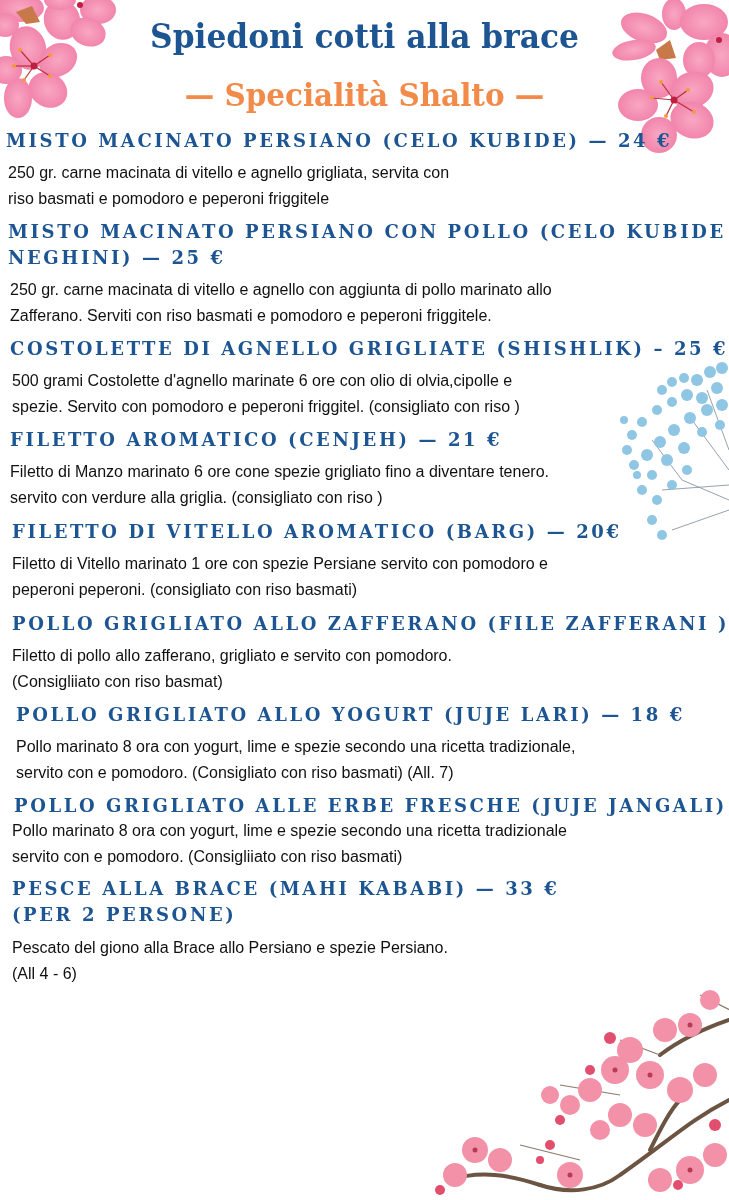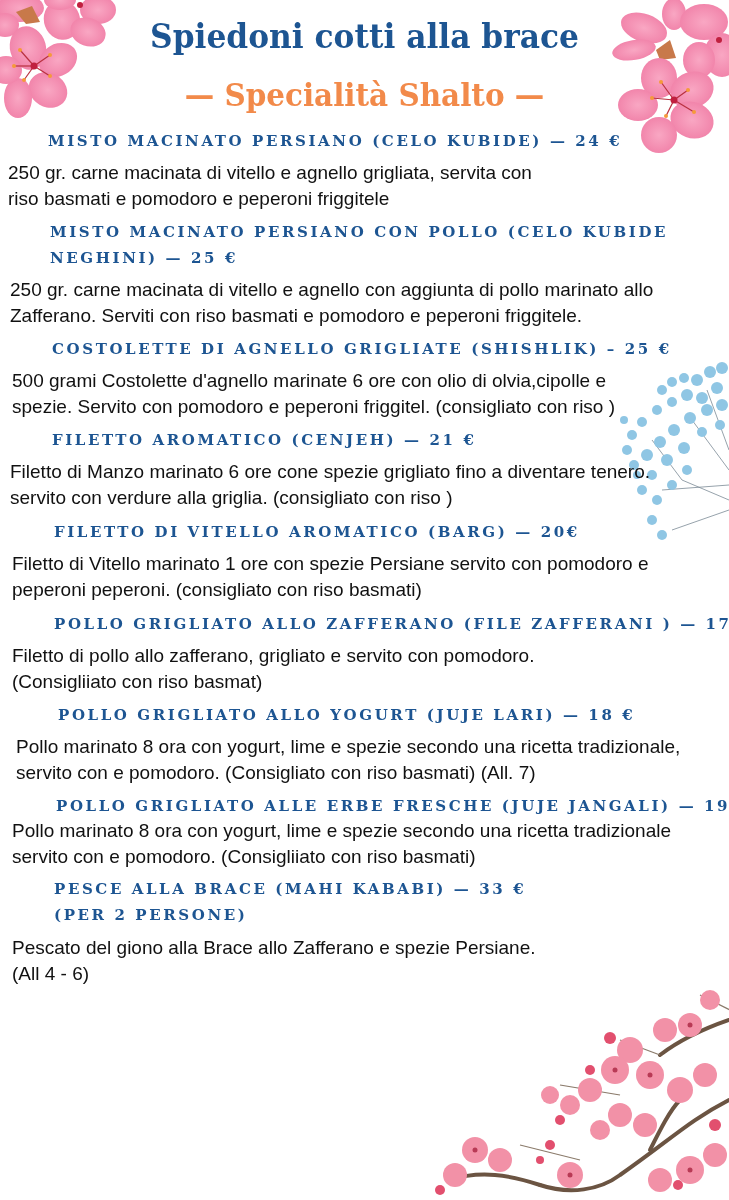--- a/index.html
+++ b/index.html
@@ -16,27 +16,27 @@
     top: 16px; font-size: 34px; color: #1d5592; letter-spacing: 0px;
     transform: scaleX(0.92);
   }
   .title-sub {
     top: 76px; font-size: 32px; color: #f28a4a;
     transform: scaleX(0.92);
   }
   .item-name {
     position: absolute;
     font-family: "DejaVu Serif", serif; font-weight: bold;
-    color: #1d5592; font-size: 15px; letter-spacing: 2.6px;
-    text-transform: uppercase; line-height: 26px; white-space: nowrap; margin-left: 42px;
+    color: #1d5592; font-size: 18px; letter-spacing: 2.6px;
+    text-transform: uppercase; line-height: 26px; white-space: nowrap;
   }
   .item-desc {
     position: absolute;
     font-family: "Liberation Sans", sans-serif;
-    color: #111111; font-size: 19px; line-height: 26px;
+    color: #111111; font-size: 16px; line-height: 26px;
     white-space: nowrap;
   }
 </style>
 </head>
 <body>
 
 <svg class="deco" style="left:0;top:0" width="125" height="120" viewBox="0 0 125 120">
   <defs>
     <radialGradient id="pk" cx="50%" cy="50%" r="60%">
       <stop offset="0%" stop-color="#f9a7c3"></stop>
@@ -265,16 +265,16 @@
 
   <div>
     <div class="item-name" style="left:14px;top:793px">POLLO GRIGLIATO ALLE ERBE FRESCHE (JUJE JANGALI) — 19 €</div>
     <div class="item-desc" style="left:12px;top:818px">Pollo marinato 8 ora con yogurt, lime e spezie secondo una ricetta tradizionale</div>
     <div class="item-desc" style="left:12px;top:844px">servito con e pomodoro. (Consigliiato con riso basmati)</div>
   </div>
 
   <div>
     <div class="item-name" style="left:12px;top:876px">PESCE ALLA BRACE (MAHI KABABI) — 33 €</div>
     <div class="item-name" style="left:12px;top:902px">(PER 2 PERSONE)</div>
-    <div class="item-desc" style="left:12px;top:935px">Pescato del giono alla Brace allo Zafferano e spezie Persiane.</div>
+    <div class="item-desc" style="left:12px;top:935px">Pescato del giono alla Brace allo Persiano e spezie Persiano.</div>
     <div class="item-desc" style="left:12px;top:961px">(All 4 - 6)</div>
   </div>
 </div>
 
 </body></html>

